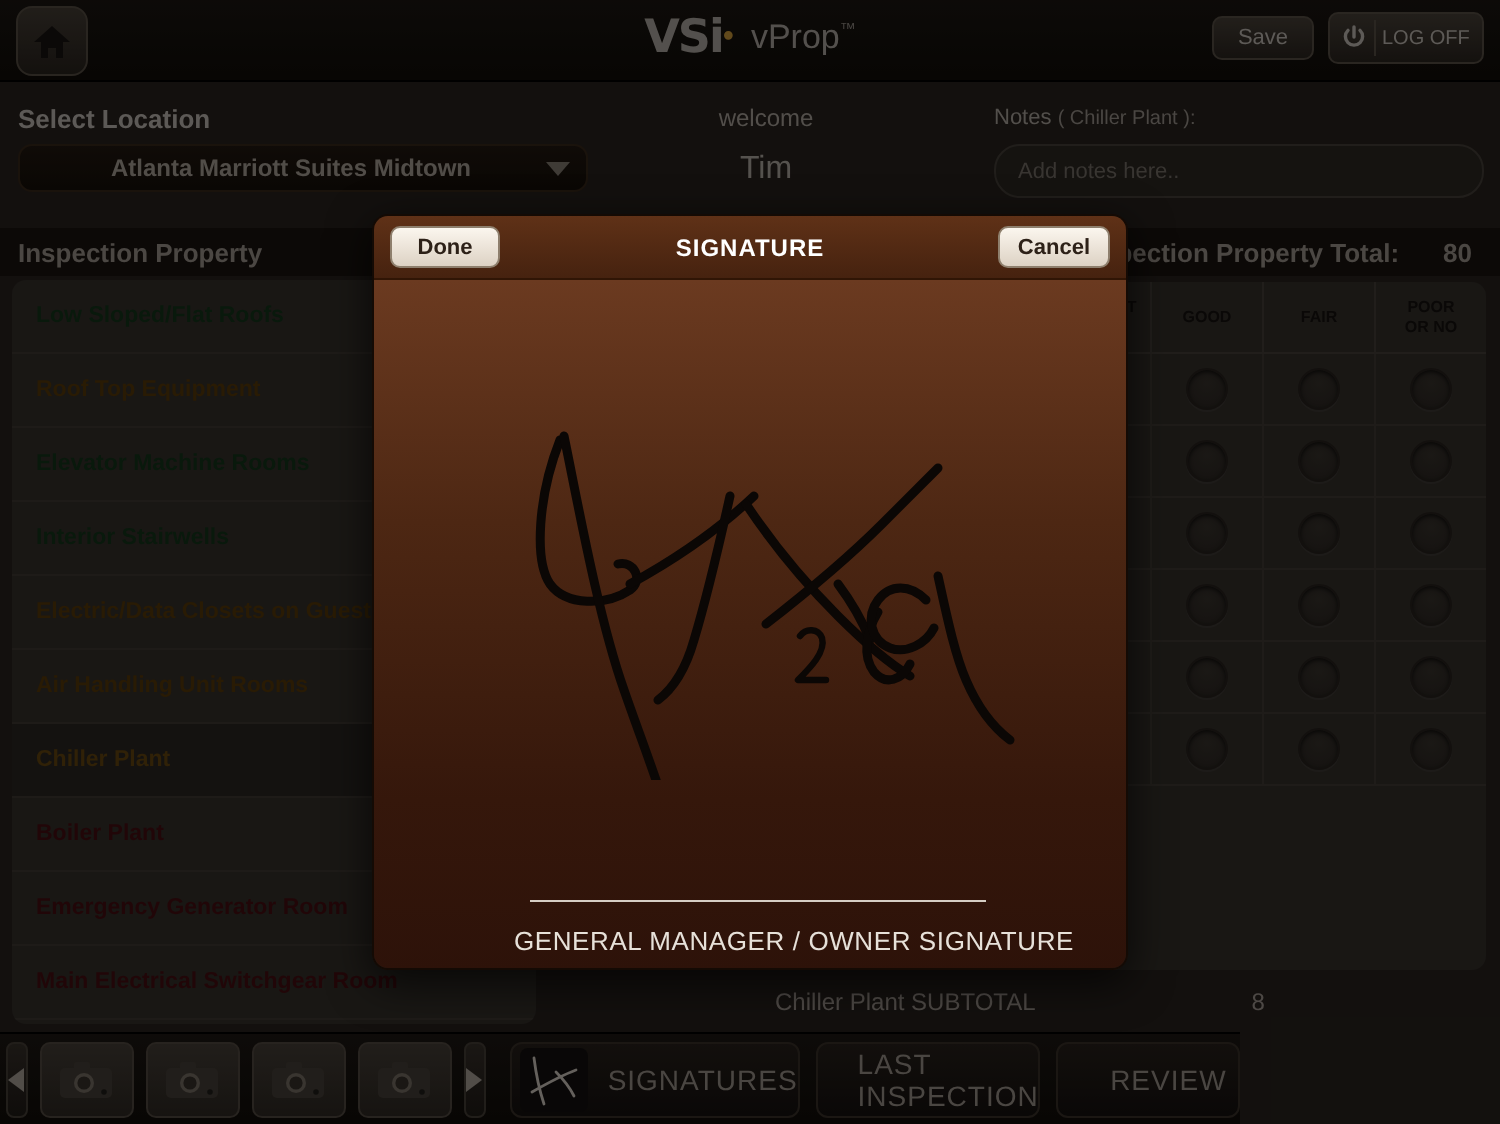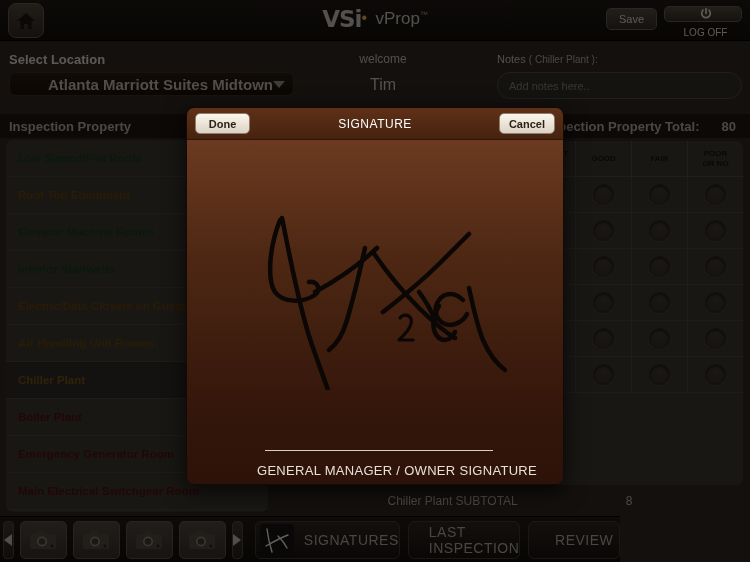--- a/index.html
+++ b/index.html
@@ -40,39 +40,39 @@
   .logo-vprop { font-size:17px; color:#b9b2aa; vertical-align:middle; margin-left:4px;}
   .logo-tm { font-size:8px; vertical-align:super; color:#9a938b; }
 
   .save-btn {
     position:absolute; right:93px; top:8px; width:51px; height:22px;
     border-radius:5px; background:linear-gradient(#4d453c,#2e2822);
     border:1px solid #5d544a; color:#cfc8c0;
     font-size:11px; display:flex; align-items:center; justify-content:center;
   }
   .logoff-btn {
-    position:absolute; right:8px; top:6px; width:78px; height:16px;
+    position:absolute; right:8px; top:6px; width:78px; height:26px;
     border-radius:5px; background:linear-gradient(#4d453c,#2e2822);
     border:1px solid #5d544a; color:#cfc8c0;
-    font-size:10px; display:flex; align-items:center; gap:3px; padding-left:5px;flex-direction:column;
+    font-size:10px; display:flex; align-items:center; gap:3px; padding-left:5px;
   }
   .power-icon { width:14px; height:14px; flex:none; }
   .logoff-div { width:1px; height:18px; background:#5d544a; }
 
   
   .sel-loc-label {
     position:absolute; left:9px; top:52px; font-size:13px; font-weight:bold; color:#cdc6bf;
   }
   .loc-select {
     position:absolute; left:9px; top:72px; width:285px; height:24px;
     border-radius:7px; background:linear-gradient(#241a12,#17100a);
     border:1px solid #3b2a1c;
     display:flex; align-items:center; padding:0 8px;
   }
-  .loc-select .val { font-size:15px; font-weight:bold; color:#b4aaa0; flex:1; text-align:right; }
+  .loc-select .val { font-size:12px; font-weight:bold; color:#b4aaa0; flex:1; text-align:center; }
   .chev-down { width:0;height:0;border-left:6px solid transparent;border-right:6px solid transparent;border-top:7px solid #8d8479; }
 
   .insp-prop-head {
     position:absolute; left:0; top:114px; width:272px; height:24px;
     background:#1b1511; color:#a79e95; font-size:13px; font-weight:bold;
     display:flex; align-items:center; padding-left:9px;
   }
   .prop-list {
     position:absolute; left:6px; top:140px; width:262px; height:372px;
     background:#38332e; border-radius:7px; overflow:hidden;
@@ -177,21 +177,21 @@
     border:1px solid #140a04;
     box-shadow:0 6px 22px rgba(0,0,0,.7);
   }
   .modal-head {
     height:32px; background:linear-gradient(#5f3117,#46220f);
     display:flex; align-items:center; padding:0 8px; position:relative;
     border-bottom:1px solid #301505;
   }
   .modal-title {
     position:absolute; left:0; right:0; text-align:center;
-    color:#fff; font-size:12px; font-weight:normal; letter-spacing:.5px;
+    color:#fff; font-size:12px; font-weight:bold; letter-spacing:.5px;
   }
   .mbtn {
     position:relative; z-index:2; height:21px; min-width:55px; padding:0 9px;
     border-radius:5px; background:linear-gradient(#fbf6ee,#ddd2c4);
     border:1px solid #8e7f6d; color:#2d2118; font-size:11px; font-weight:bold;
     display:flex; align-items:center; justify-content:center;
   }
   .mbtn.right { margin-left:auto; }
   .modal-body {
     height:346px; background:linear-gradient(#6b3a20 0%, #4d2713 35%, #35170b 75%, #2d1209 100%);

